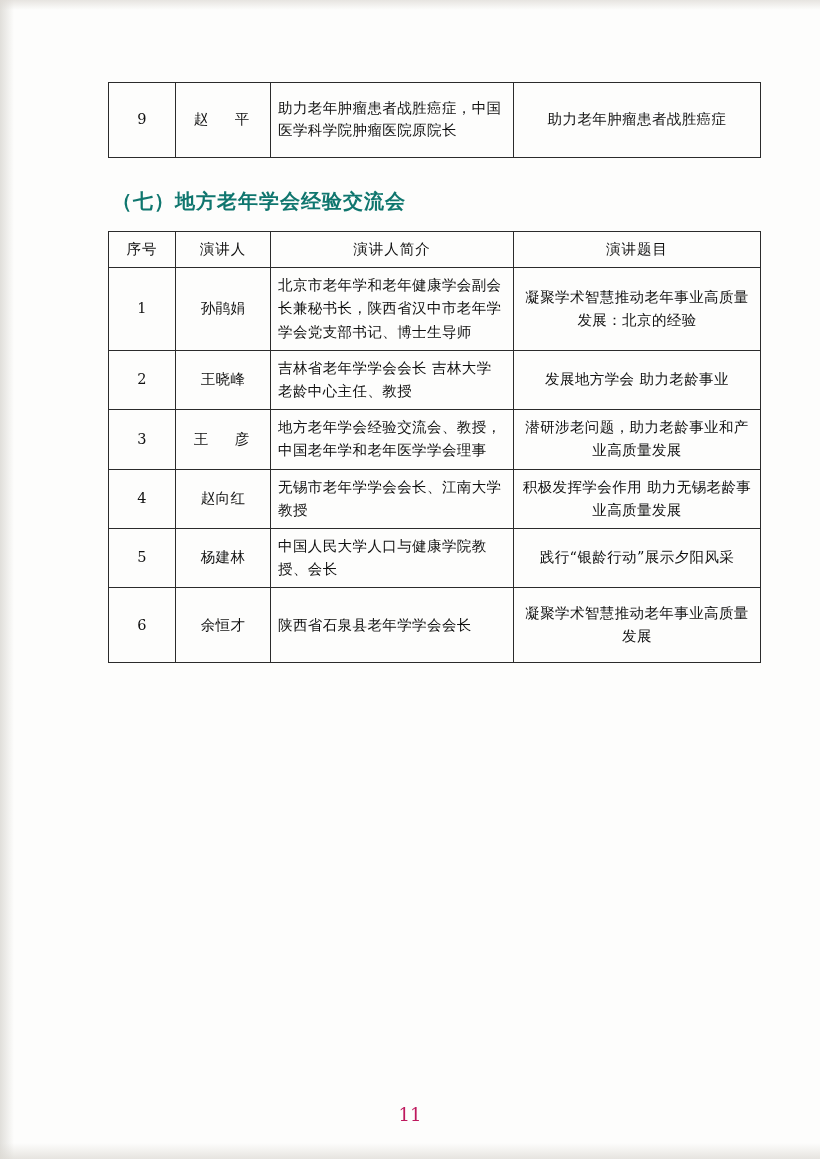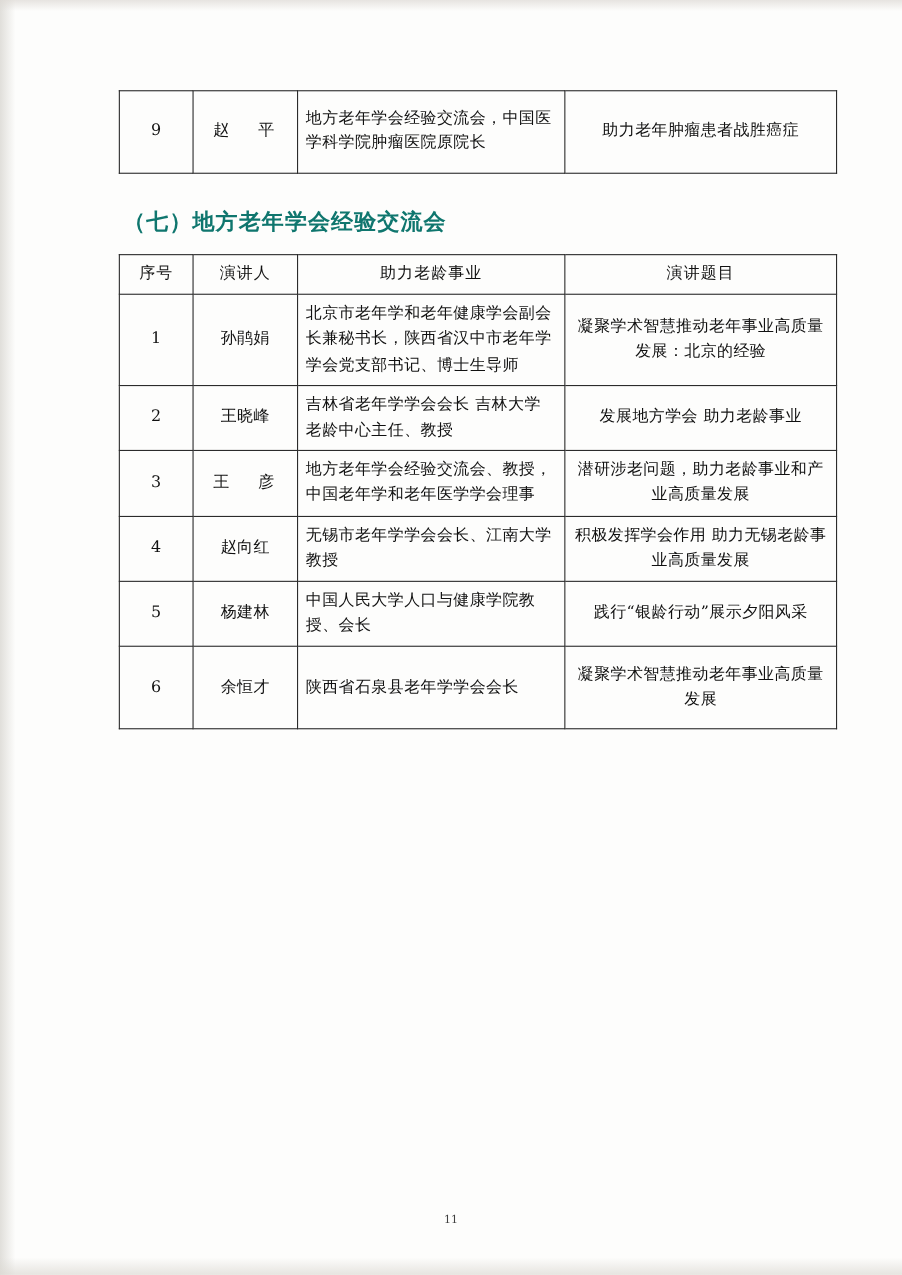--- a/index.html
+++ b/index.html
@@ -86,22 +86,22 @@
   }
 
   .row-tall td { height: 62px; }
 
   .page-number {
     position: absolute;
     left: 0; right: 0;
     top: 1104px;
     text-align: center;
     font-family: "DejaVu Serif", "Liberation Serif", serif;
-    font-size: 10px;
-    color: #404040;
+    font-size: 18px;
+    color: #be185d;
   }
 
   .name-spread {
     letter-spacing: 6px;
     padding-left: 3px;
   }
 </style>
 </head>
 <body>
 
@@ -110,34 +110,34 @@
   <div class="scan-edge-top"></div>
   <div class="scan-edge-bottom"></div>
 
   <div class="content">
 
     <table class="doc-table continued">
       <tbody>
         <tr class="row-tall">
           <td class="col-idx cell-center">9</td>
           <td class="col-name cell-center"><span class="name-spread">赵　平</span></td>
-          <td class="col-bio">地方老年学会经验交流会，中国医学科学院肿瘤医院原院长</td>
+          <td class="col-bio">助力老年肿瘤患者战胜癌症，中国医学科学院肿瘤医院原院长</td>
           <td class="col-topic">助力老年肿瘤患者战胜癌症</td>
         </tr>
       </tbody>
     </table>
 
     <div class="section-title">（七）地方老年学会经验交流会</div>
 
     <table class="doc-table second">
       <tbody>
         <tr class="head">
           <td class="col-idx">序号</td>
           <td class="col-name">演讲人</td>
-          <td class="col-bio cell-center">助力老龄事业</td>
+          <td class="col-bio cell-center">演讲人简介</td>
           <td class="col-topic cell-center">演讲题目</td>
         </tr>
 
         <tr>
           <td class="col-idx cell-center">1</td>
           <td class="col-name cell-center">孙鹃娟</td>
           <td class="col-bio">北京市老年学和老年健康学会副会长兼秘书长，陕西省汉中市老年学学会党支部书记、博士生导师</td>
           <td class="col-topic">凝聚学术智慧推动老年事业高质量发展：北京的经验</td>
         </tr>
 

